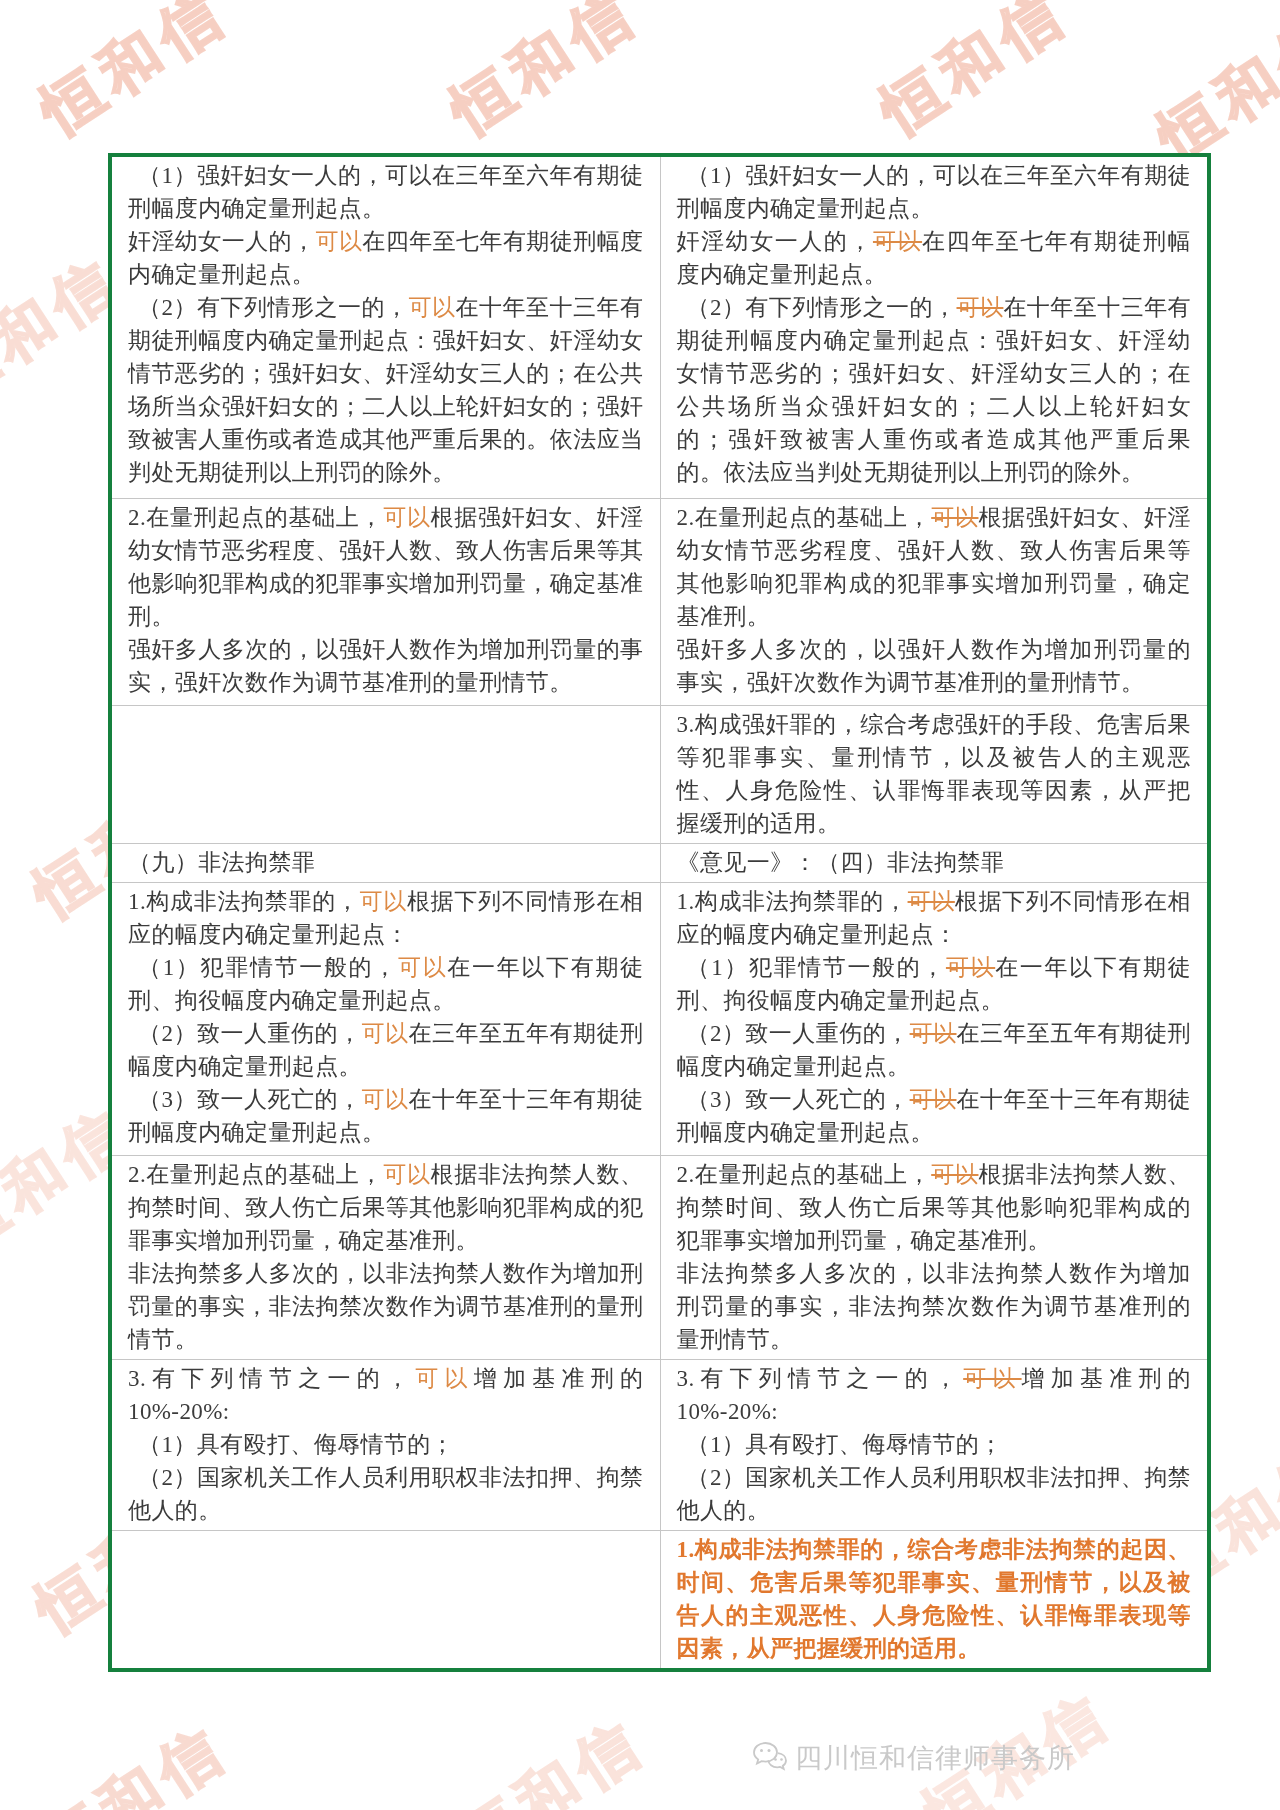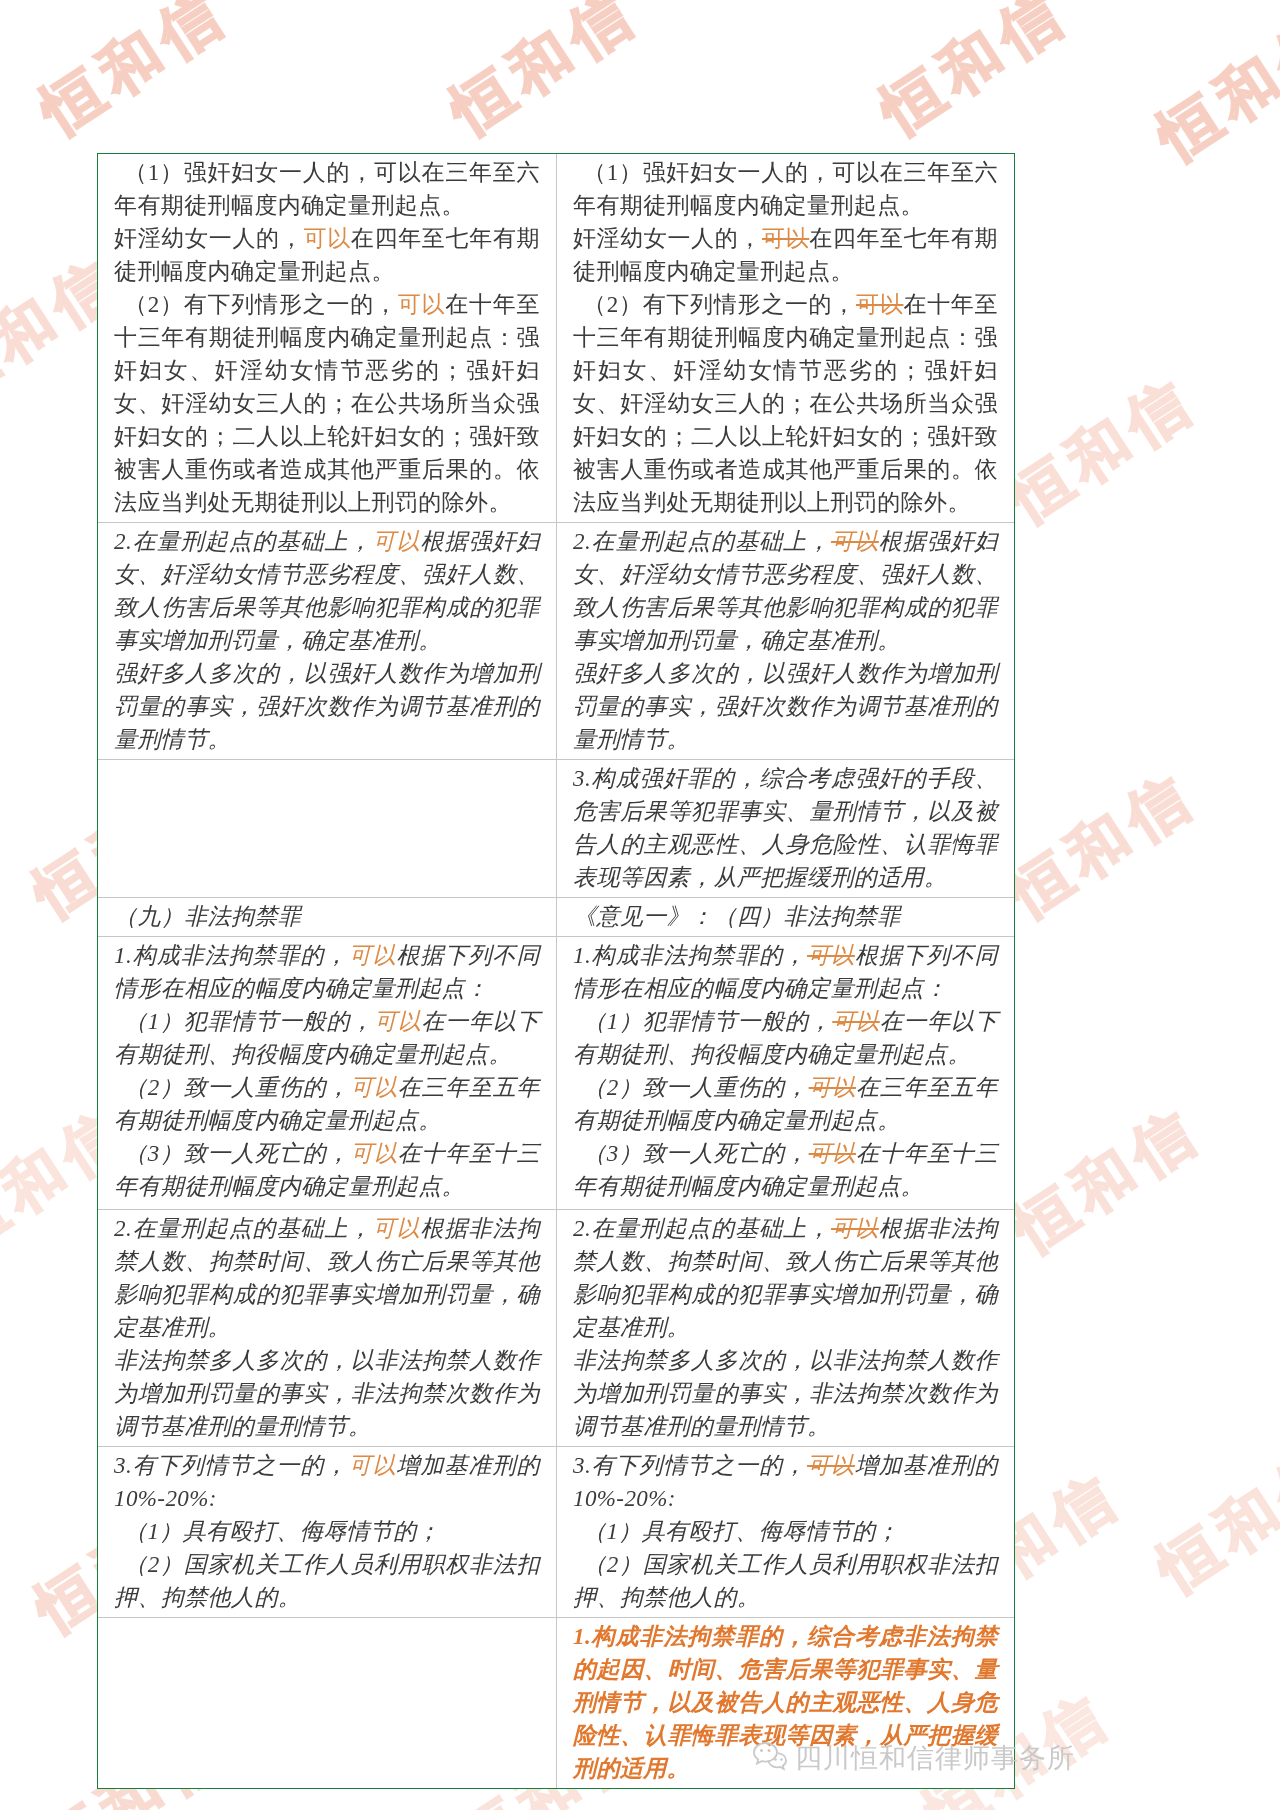--- a/index.html
+++ b/index.html
@@ -11,25 +11,25 @@
   .wm-layer{position:absolute;inset:0;pointer-events:none;}
   .wm{
     position:absolute;transform:translate(-50%,-50%) rotate(-33deg);
     font-size:60px;font-weight:bold;letter-spacing:9px;white-space:nowrap;
     color:rgba(244,190,172,0.28);
     -webkit-text-stroke:2.5px rgba(238,164,140,0.85);
     pointer-events:none;user-select:none;
   }
   
   .cmp-table{
-    position:absolute;left:97px;top:153px;width:918px;
-    border:1px solid #15803d;background:#ffffff;box-sizing:border-box;
+    position:absolute;left:108px;top:153px;width:1103px;
+    border:4px solid #15803d;background:#ffffff;box-sizing:border-box;
   }
   .tr{display:grid;grid-template-columns:1fr 1fr;}
-  .tr + .tr{border-top:1px solid #c6c6c6;font-style:italic;}
+  .tr + .tr{border-top:1px solid #c6c6c6;}
   .td{
     padding:2px 16px 3px;box-sizing:border-box;
     color:#3b3b3b;font-size:23px;line-height:33px;
     text-align:justify;letter-spacing:0.4px;
   }
   .td + .td{border-left:1px solid #c6c6c6;}
   .tr:nth-child(1) .td{min-height:341px}
   .tr:nth-child(2) .td{min-height:206px}
   .tr:nth-child(3) .td{min-height:133px}
   .tr:nth-child(4) .td{min-height:35px}

